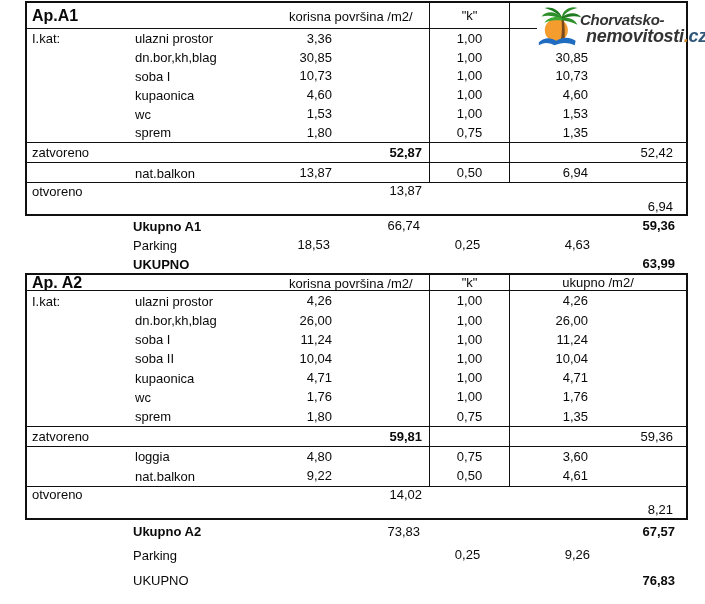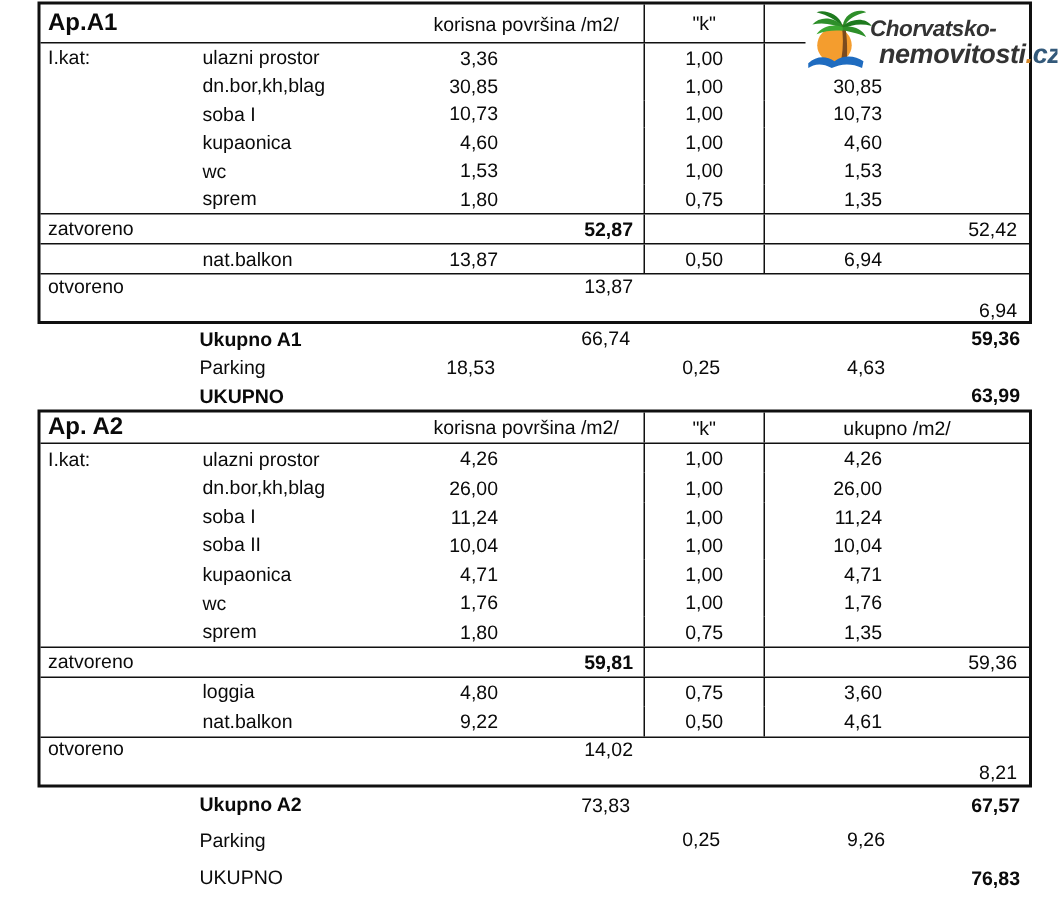--- a/index.html
+++ b/index.html
@@ -16,21 +16,21 @@
       display:flex;align-items:center;justify-content:center;box-sizing:border-box;}
   .c3{flex:1;display:flex;align-items:center;justify-content:flex-end;box-sizing:border-box;}
   .abs{position:absolute;top:50%;transform:translateY(-50%);white-space:nowrap;}
   .floor{left:5px;}
   .rname{left:108px;}
   .title{left:5px;font-weight:bold;font-size:16px;}
   .hdr-area{left:238px;padding-left:24px;}
   .area-val{margin-left:auto;padding-right:97px;}
   .area-val-total{margin-left:auto;padding-right:7px;}
   .pr-mid{padding-right:98px;}
-  .pr-edge{padding-right:8px;}
+  .pr-edge{padding-right:13px;}
   .b{font-weight:bold;}
   .hline{border-top:1.5px solid #101010;}
   .hdr-row{height:26px;border-bottom:1.5px solid #101010;}
   .r-a1{height:18.8px;}
   .r-a2{height:19.2px;}
   .r-zat{height:21px;}
   .r-open{height:19.5px;justify-content:center;}
   .r-otv{height:32px;flex-direction:column;}
   .sum-row-a1{height:19px;}
   .s1{height:23px;}.s2{height:24px;}.s3{height:27px;}
@@ -204,21 +204,21 @@
     <div class="c1">
       <span class="abs rname b">UKUPNO</span>
     </div>
     <div class="c2"></div>
     <div class="c3">
         <span class="pr-edge b">63,99</span>
       </div>
   </div>
 
   <div class="box">
-    <div class="row hdr-row" style="height:21px;">
+    <div class="row hdr-row" style="height:16px;">
       <div class="c1">
         <span class="abs title">Ap. A2</span>
         <span class="abs hdr-area">korisna površina /m2/</span>
       </div>
       <div class="c2">
         <span>"k"</span>
       </div>
       <div class="c3" style="justify-content:center;">
         <span>ukupno /m2/</span>
       </div>

